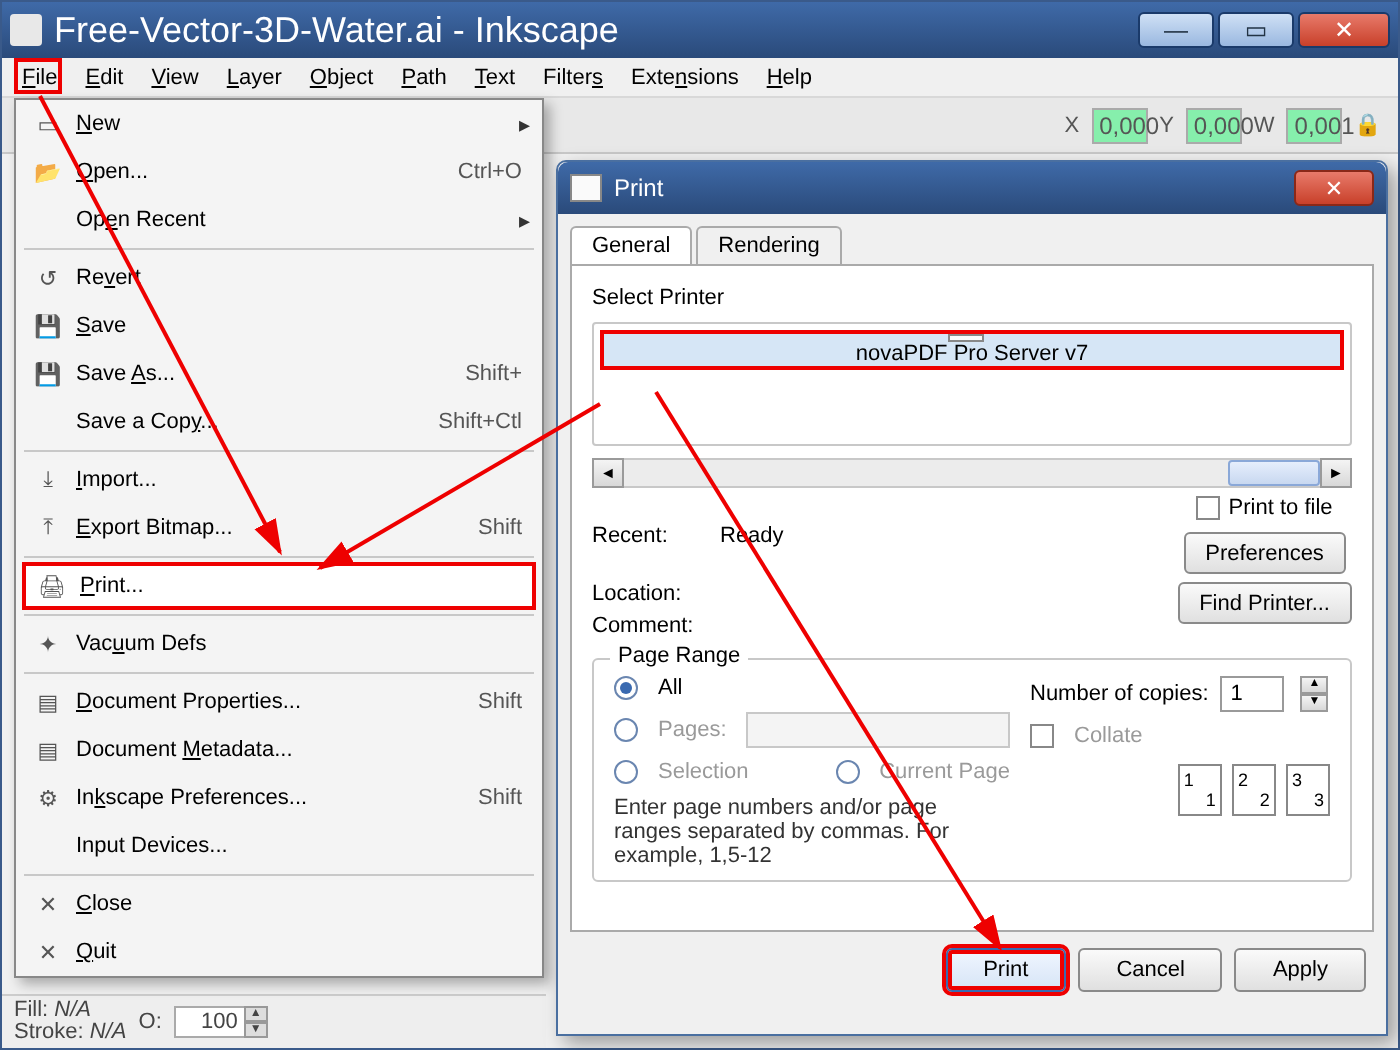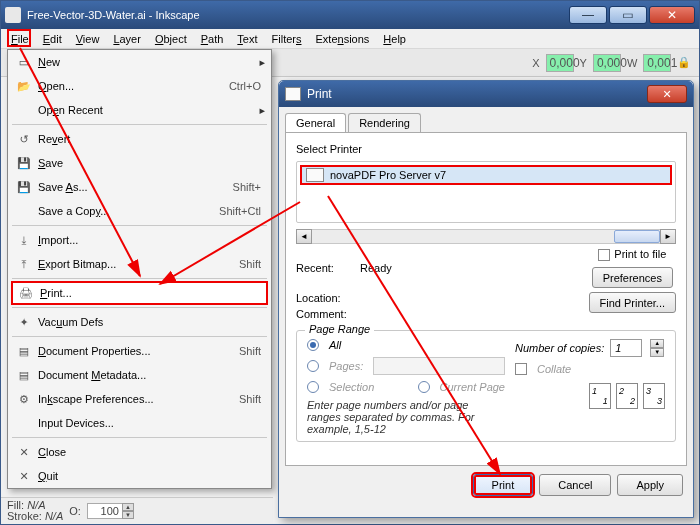--- a/index.html
+++ b/index.html
@@ -1,20 +1,20 @@
 <!DOCTYPE html>
 <html><head>
 <meta charset="utf-8">
 <style>
   * { box-sizing: border-box; font-family: "Segoe UI", Tahoma, sans-serif; font-size: 11px; }
   body { margin: 0; width: 700px; height: 525px; background: #9caac0; overflow: hidden; position: relative; }
   .main-window { position: absolute; left: 0; top: 0; width: 700px; height: 525px; background: #f0f0f0; border: 1px solid #3a5a8a; }
   .titlebar { height: 28px; background: linear-gradient(#3f6aa8,#2a4a7a); display: flex; align-items: center; padding: 0 4px; color: #fff; }
   .titlebar .icon { width: 16px; height: 16px; background: #e8e8e8; border-radius: 2px; margin-right: 6px; }
-  .titlebar .title { flex: 1; font-size: 11px; }
+  .titlebar .title { flex: 1; font-size: 18px; }
   .win-btns { display: flex; gap: 2px; }
   .win-btn { width: 38px; height: 18px; border: 1px solid #1a3a6a; border-radius: 3px; display: flex; align-items: center; justify-content: center; font-size: 12px; }
   .win-min,.win-max { background: linear-gradient(#cfe0f5,#9ab8e0); color: #234; }
   .win-close { background: linear-gradient(#e87a6a,#c8402a); color: #fff; width: 46px; }
   .menubar { height: 20px; background: #f0f0f0; display: flex; align-items: center; padding: 0 4px; gap: 2px; border-bottom: 1px solid #d8d8d8; }
   .menubar span { padding: 2px 6px; }
   .menubar span u { text-decoration: underline; }
   .toolbar { height: 28px; background: #e8e8e8; border-bottom: 1px solid #c8c8c8; display: flex; align-items: center; padding: 0 8px; gap: 6px; color: #555; }
   .tbox { width: 28px; height: 18px; background: #86efac; border: 1px solid #aaa; display: inline-flex; align-items: center; padding: 0 3px; font-size: 12px; }
   .lock { color: #777; }
@@ -36,31 +36,31 @@
   .print-dialog .dtitle { height: 26px; background: linear-gradient(#3f6aa8,#2a4a7a); display: flex; align-items: center; padding: 0 6px; color: #fff; border-radius: 5px 5px 0 0; }
   .print-dialog .dtitle .icon { width: 16px; height: 14px; background: #fafafa; border: 1px solid #888; margin-right: 6px; }
   .print-dialog .dtitle .t { flex: 1; font-size: 12px; }
   .dlg-close { width: 40px; height: 18px; background: linear-gradient(#e87a6a,#c8402a); border: 1px solid #8a2818; border-radius: 3px; color: #fff; display: flex; align-items: center; justify-content: center; }
   .tabs { display: flex; padding: 6px 6px 0; }
   .tab { padding: 3px 10px; border: 1px solid #aaa; background: #f0f0f0; border-bottom: none; border-radius: 3px 3px 0 0; margin-right: 2px; }
   .tab.active { background: #fff; position: relative; z-index: 2; }
   .tabbody { margin: 0 6px; background: #fff; border: 1px solid #aaa; min-height: 334px; padding: 8px 10px 6px; position: relative; }
   .group-lbl { margin: 2px 0 6px; }
   .printer-list { height: 62px; border: 1px solid #c8c8c8; background: #fff; border-radius: 2px; padding: 3px; }
-  .printer-row { display: flex; align-items: center; height: 20px; padding: 0 4px; background: #d6e6f6; border: 2px solid #e00; }
+  .printer-row { display: flex; align-items: center; height: 20px; padding: 0 4px; background: #d6e6f6; border: 2px solid #e00; flex-direction: column; }
   .printer-row .picon { width: 18px; height: 14px; background: #fafafa; border: 1px solid #888; margin-right: 6px; }
   .hscroll { display: flex; align-items: center; margin: 6px 0 4px; }
   .hscroll .btn { width: 16px; height: 15px; background: linear-gradient(#f4f4f4,#d8d8d8); border: 1px solid #9a9a9a; display: flex; align-items: center; justify-content: center; font-size: 8px; }
   .hscroll .track { flex: 1; height: 15px; background: #ececec; border-top: 1px solid #c8c8c8; border-bottom: 1px solid #c8c8c8; position: relative; }
   .hscroll .thumb { position: absolute; right: 0; top: 0; width: 46px; height: 13px; background: linear-gradient(#e6eefc,#c8d8f0); border: 1px solid #8aa8d8; border-radius: 2px; }
   .kv { display: grid; grid-template-columns: 64px 1fr auto; align-items: center; row-gap: 4px; margin-top: 4px; }
   .kv .rightcol { display: flex; gap: 6px; align-items: center; justify-content: flex-end; flex-direction: column; }
   .chk { width: 12px; height: 12px; border: 1px solid #888; background: #fff; display: inline-block; vertical-align: middle; margin-right: 4px; }
   .btnw { height: 21px; padding: 0 10px; background: linear-gradient(#fafafa,#e0e0e0); border: 1px solid #8a8a8a; border-radius: 3px; display: inline-flex; align-items: center; }
-  .range { border: 1px solid #c8c8c8; border-radius: 3px; margin-top: 10px; padding: 8px 10px 6px; position: relative; font-style: italic; }
+  .range { border: 1px solid #c8c8c8; border-radius: 3px; margin-top: 10px; padding: 8px 10px 6px; position: relative; }
   .range .legend { position: absolute; top: -8px; left: 8px; background: #fff; padding: 0 4px; }
   .radio { width: 12px; height: 12px; border: 1px solid #6a86b0; border-radius: 50%; display: inline-flex; align-items: center; justify-content: center; margin-right: 4px; background: #fff; }
   .radio.on::after { content: ""; width: 6px; height: 6px; border-radius: 50%; background: #3a6ab0; }
   .range .rrow { display: flex; align-items: center; gap: 6px; margin-bottom: 6px; }
   .dis { color: #9a9a9a; }
   .pageico { width: 22px; height: 26px; border: 1px solid #888; background: #fff; position: relative; display: inline-block; margin-left: 2px; }
   .pageico .n { position: absolute; left: 2px; top: 2px; font-size: 9px; }
   .pageico .m { position: absolute; right: 2px; bottom: 2px; font-size: 9px; }
   .spin { width: 32px; height: 18px; border: 1px solid #9a9a9a; background: #fff; display: inline-flex; align-items: center; padding: 0 4px; }
   .spinbtns { display: inline-flex; flex-direction: column; margin-left: 2px; }

